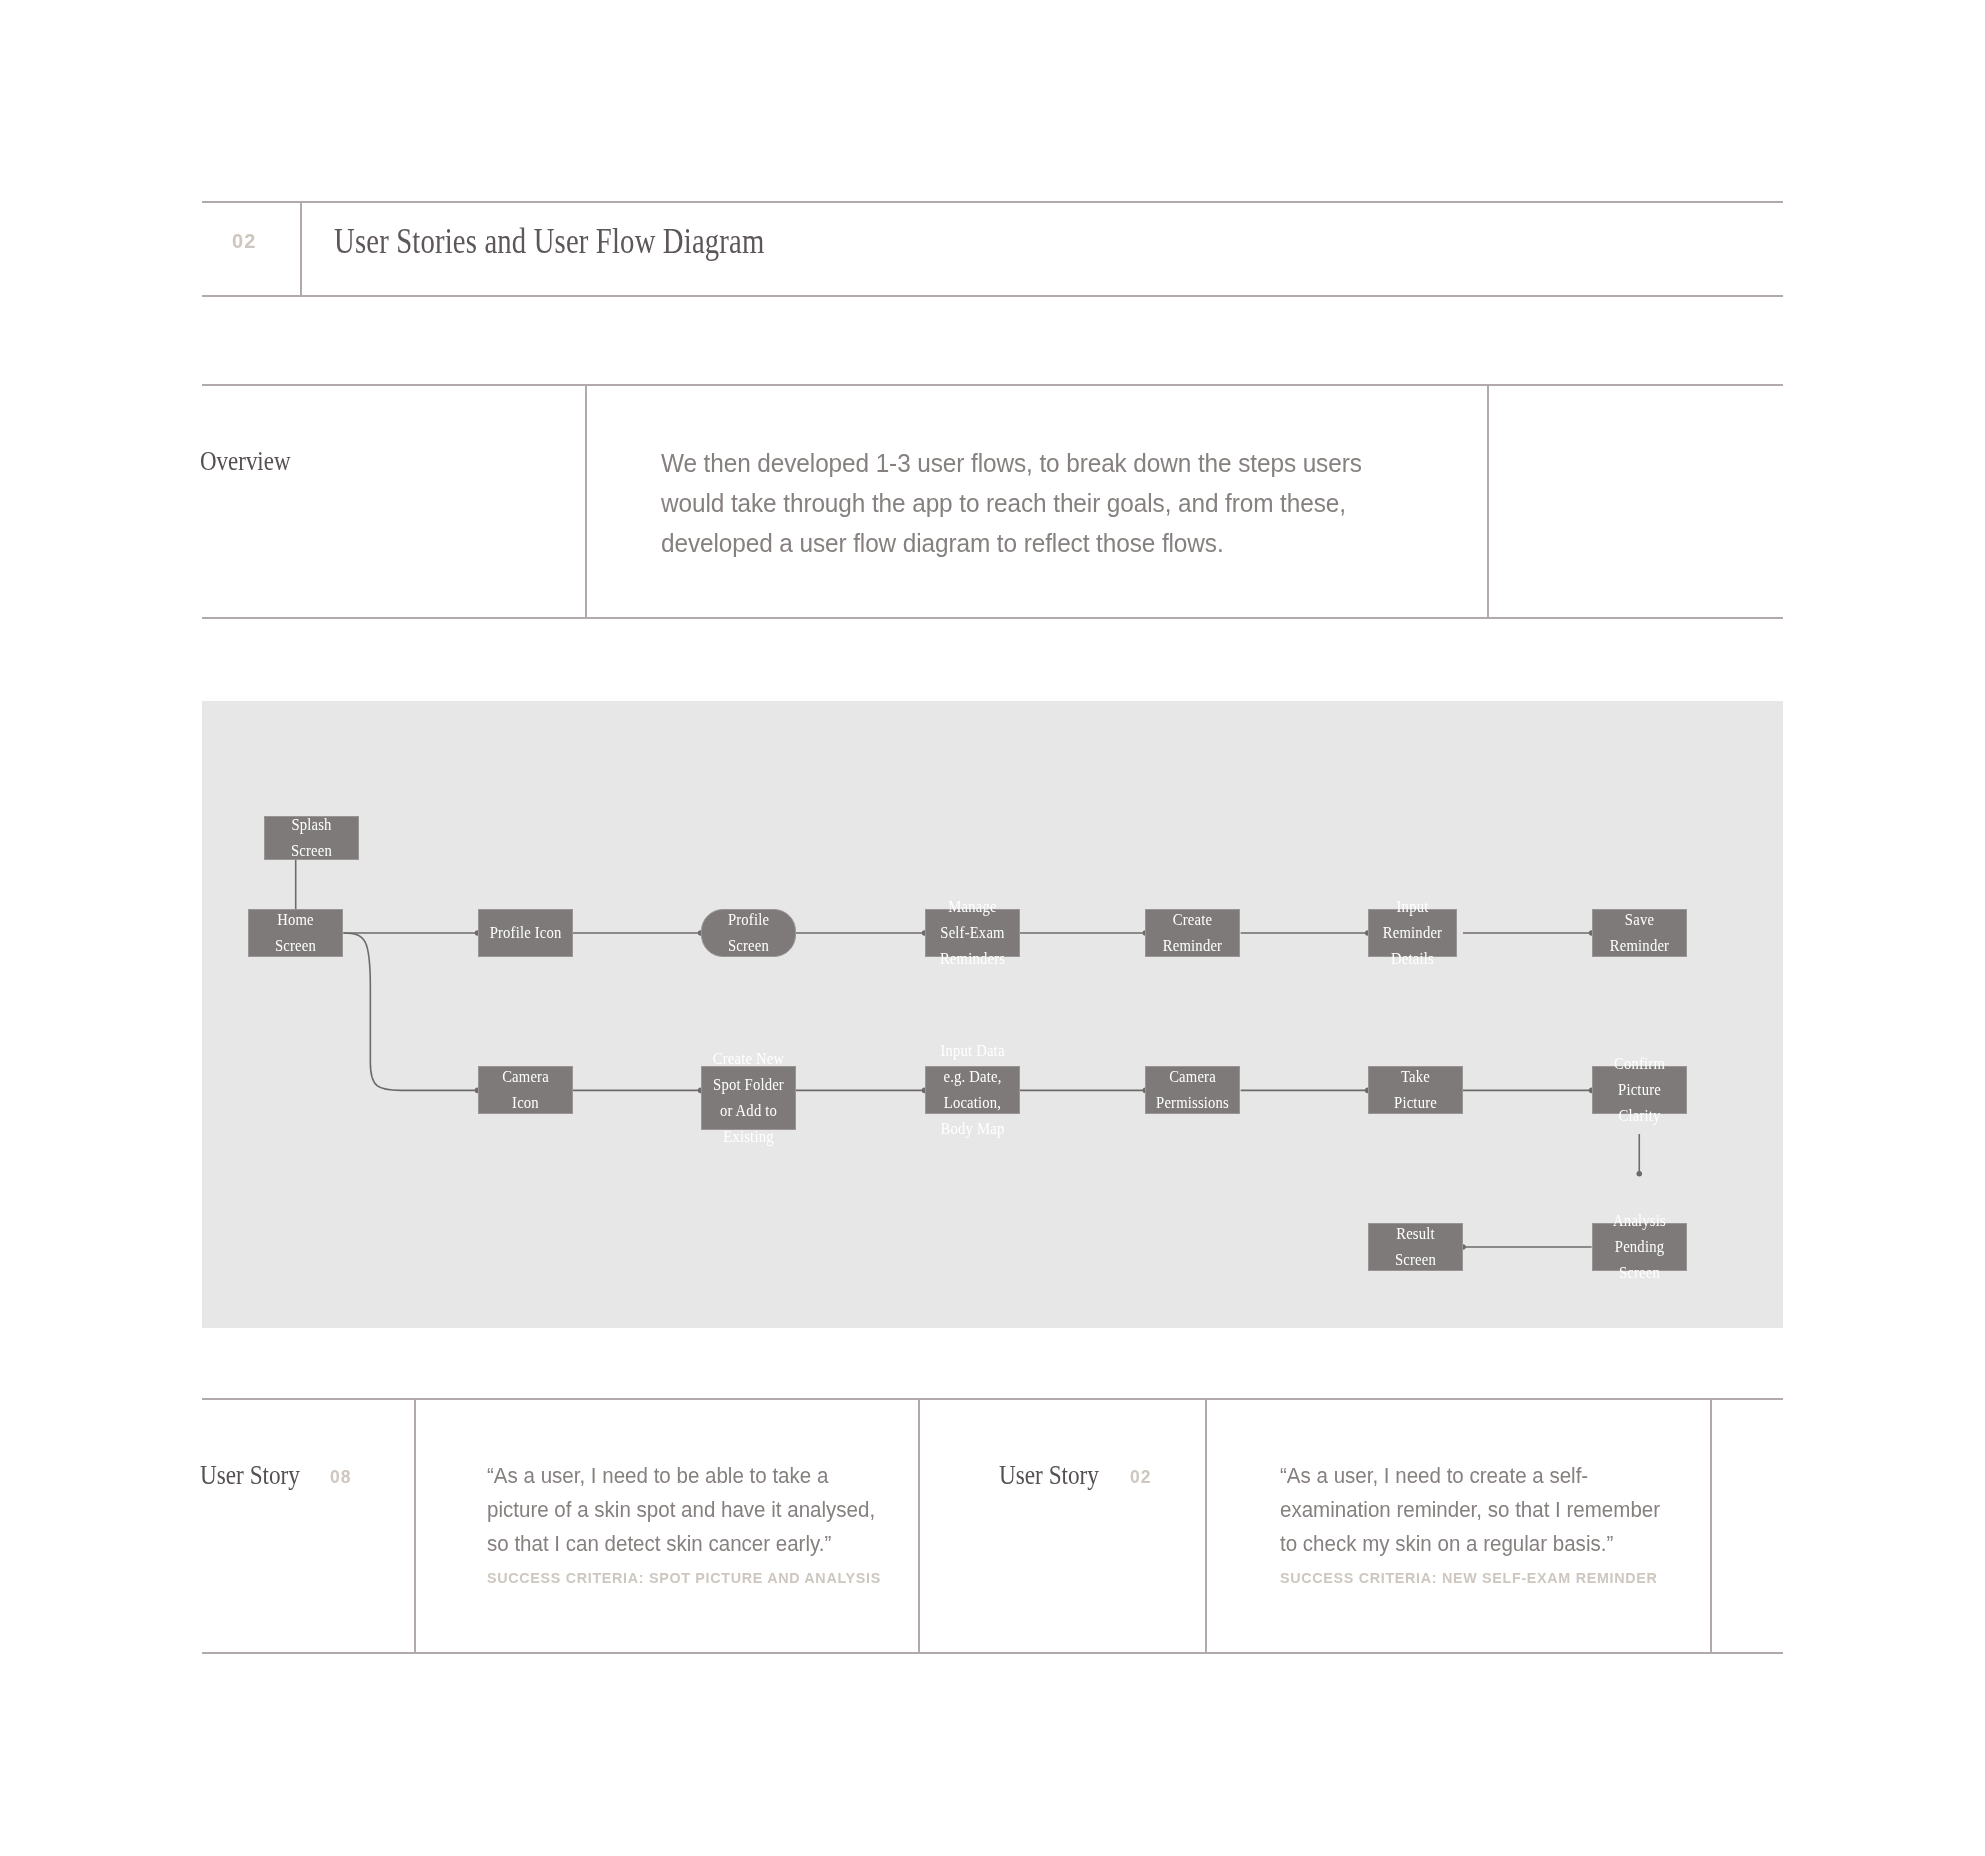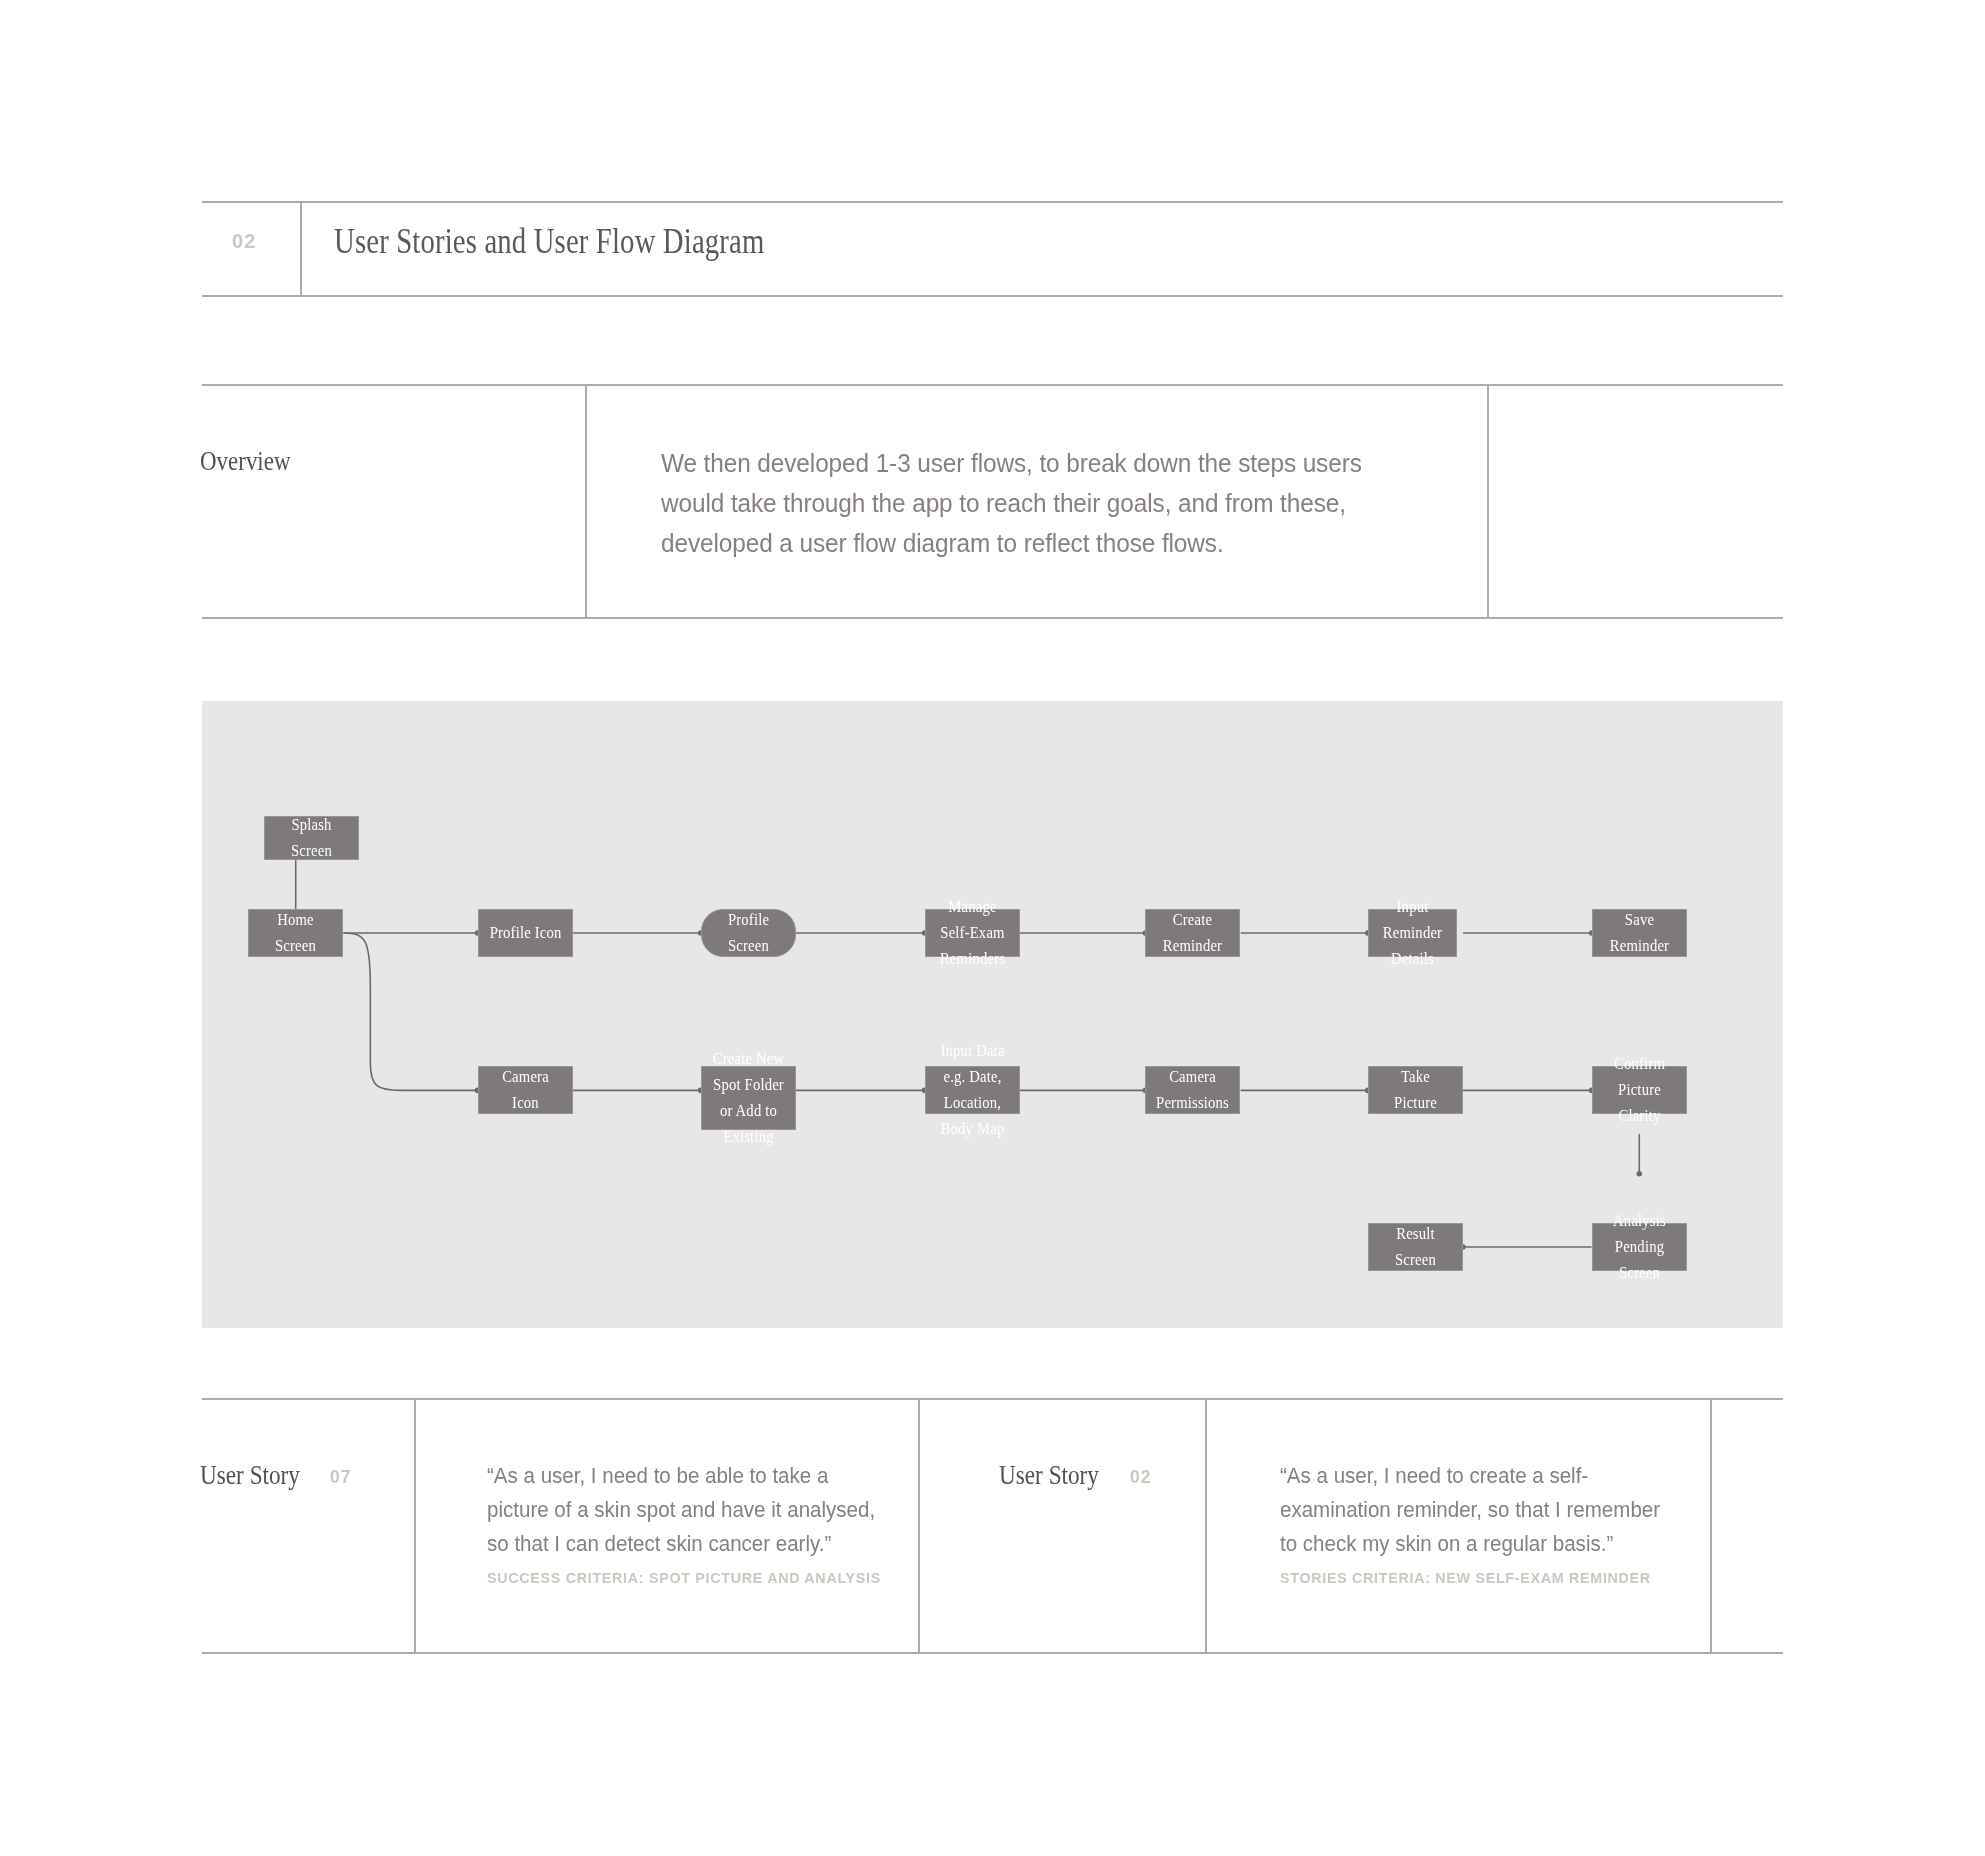--- a/index.html
+++ b/index.html
@@ -309,23 +309,23 @@
   </div>
 
   <div class="hrule" style="left:202px; top:1398px; width:1581px;"></div>
   <div class="hrule" style="left:202px; top:1652px; width:1581px;"></div>
   <div class="vrule" style="left:414px; top:1399px; height:254px;"></div>
   <div class="vrule" style="left:918px; top:1399px; height:254px;"></div>
   <div class="vrule" style="left:1205px; top:1399px; height:254px;"></div>
   <div class="vrule" style="left:1710px; top:1399px; height:254px;"></div>
 
   <div class="story-title" style="left:200px; top:1460px;">User Story</div>
-  <div class="story-num" style="left:330px; top:1467px;">07</div>
+  <div class="story-num" style="left:330px; top:1467px;">08</div>
   <div class="story-quote" style="left:487px; top:1459px;">“As a user, I need to be able to take a picture of a skin spot and have it analysed, so that I can detect skin cancer early.”</div>
   <div class="story-criteria" style="left:487px; top:1570px;">SUCCESS CRITERIA: SPOT PICTURE AND ANALYSIS</div>
 
   <div class="story-title" style="left:999px; top:1460px;">User Story</div>
   <div class="story-num" style="left:1130px; top:1467px;">02</div>
   <div class="story-quote" style="left:1280px; top:1459px;">“As a user, I need to create a self-examination reminder, so that I remember to check my skin on a regular basis.”</div>
-  <div class="story-criteria" style="left:1280px; top:1570px;">STORIES CRITERIA: NEW SELF-EXAM REMINDER</div>
+  <div class="story-criteria" style="left:1280px; top:1570px;">SUCCESS CRITERIA: NEW SELF-EXAM REMINDER</div>
 
 </div>
 
 
 </body></html>

